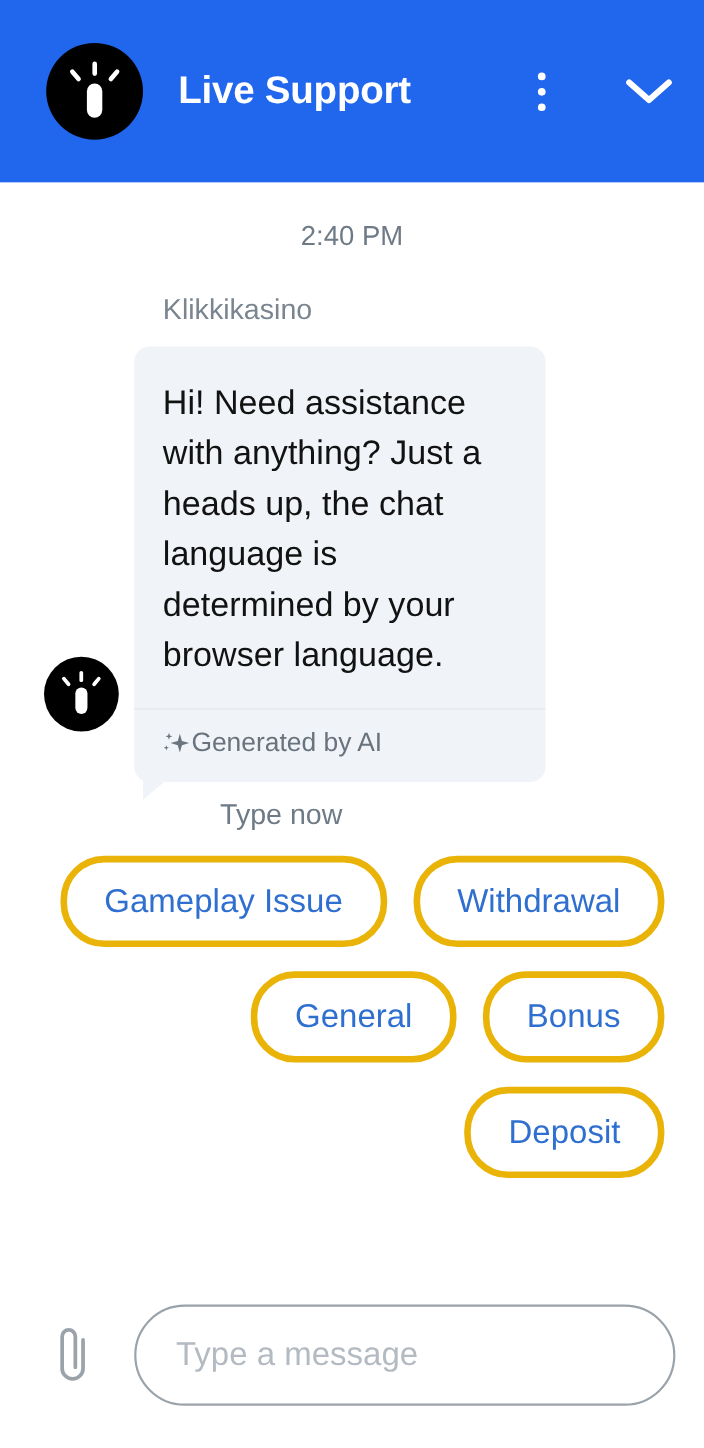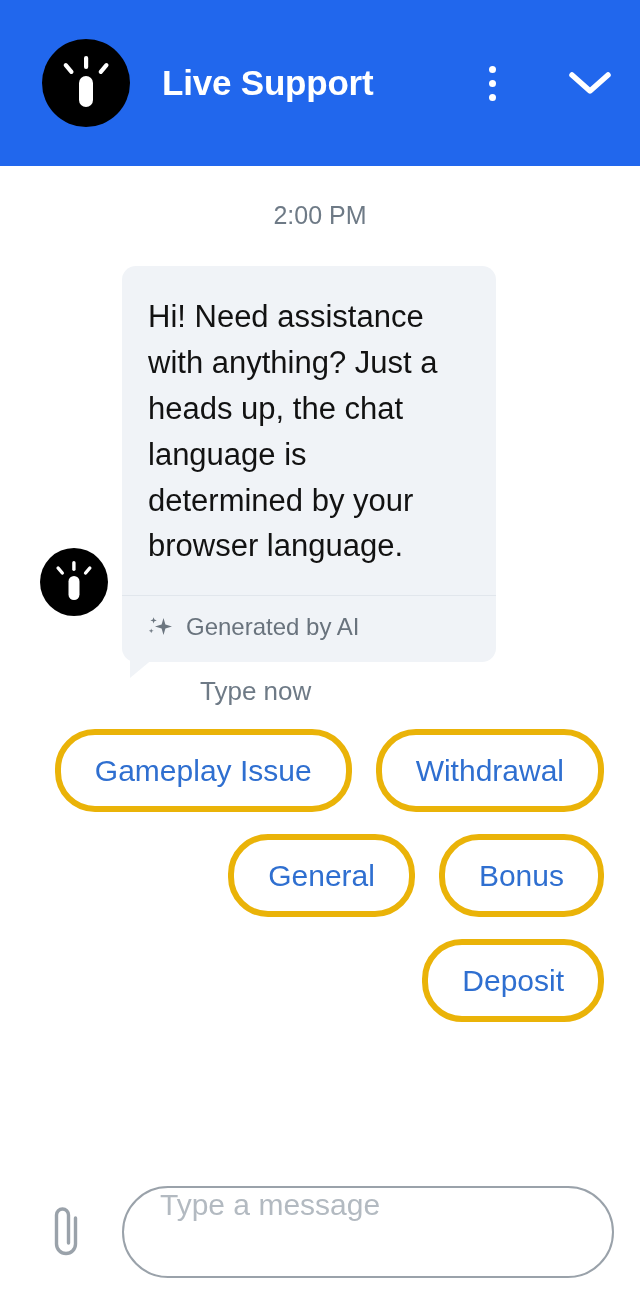--- a/index.html
+++ b/index.html
@@ -158,21 +158,20 @@
     color: #121212;
     font-size: 31px;
     line-height: 1.48;
   }
 
   .bubble-footer {
     border-top: 1px solid #e1e6ec;
     padding: 18px 26px 22px 26px;
     display: flex;
     align-items: center;
-    gap: 12px;
   }
 
   .ai-label {
     color: #69737d;
     font-size: 24px;
     line-height: 1;
   }
 
   .bubble-tail {
     position: absolute;
@@ -236,21 +235,21 @@
     flex: 0 0 auto;
   }
 
   .input-shell {
     flex: 1 1 auto;
     margin-left: 26px;
     height: 92px;
     border: 2px solid #9aa2aa;
     border-radius: 46px;
     display: flex;
-    align-items: flex-start;
+    align-items: center;
     padding: 0 36px;
     background: #ffffff;
   }
 
   .msg-input {
     width: 100%;
     border: none;
     outline: none;
     background: transparent;
     font-family: "Liberation Sans", sans-serif;
@@ -289,22 +288,23 @@
       <button class="icon-btn">
         <svg width="44" height="28" viewBox="0 0 44 28">
           <path d="M4 6 L22 22 L40 6" fill="none" stroke="#ffffff" stroke-width="5.5" stroke-linecap="round" stroke-linejoin="round"></path>
         </svg>
       </button>
     </div>
   </div>
 
   <div class="conversation">
 
-    <div class="day-time">2:00 PM</div>
-
+    <div class="day-time">2:40 PM</div>
+
+    <div class="sender-name">Klikkikasino</div>
 
     <div class="msg-row">
       <div class="msg-avatar-slot">
         <div class="avatar-sm">
           <svg class="bulb-svg" viewBox="0 0 68 68">
             <rect x="28.5" y="28" width="11" height="24" rx="5.5" fill="#ffffff"></rect>
             <rect x="32.2" y="13" width="3.4" height="10" rx="1.7" fill="#ffffff"></rect>
             <rect x="18.5" y="17.5" width="3.4" height="10" rx="1.7" fill="#ffffff" transform="rotate(-40 20.2 22.5)"></rect>
             <rect x="46" y="17.5" width="3.4" height="10" rx="1.7" fill="#ffffff" transform="rotate(40 47.7 22.5)"></rect>
           </svg>

